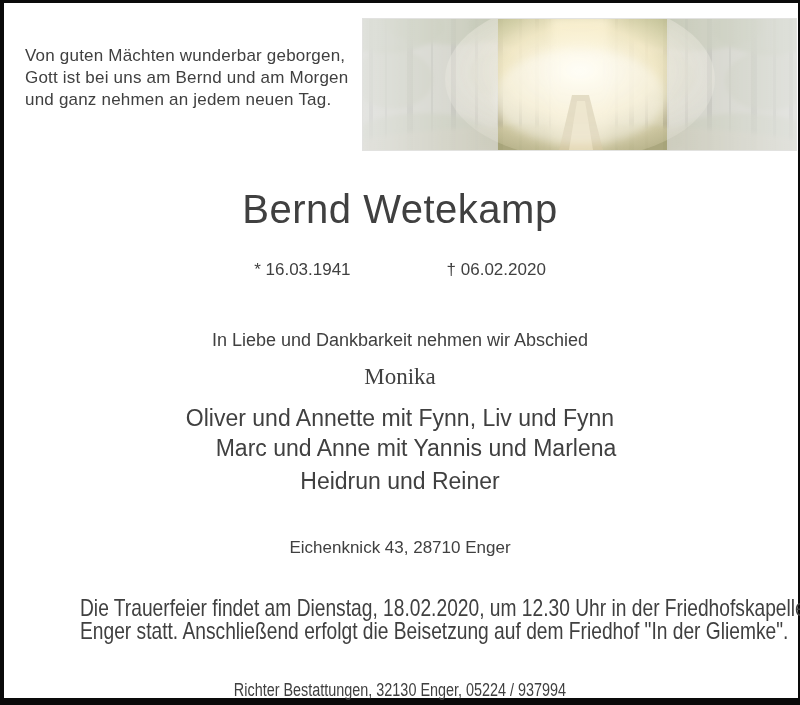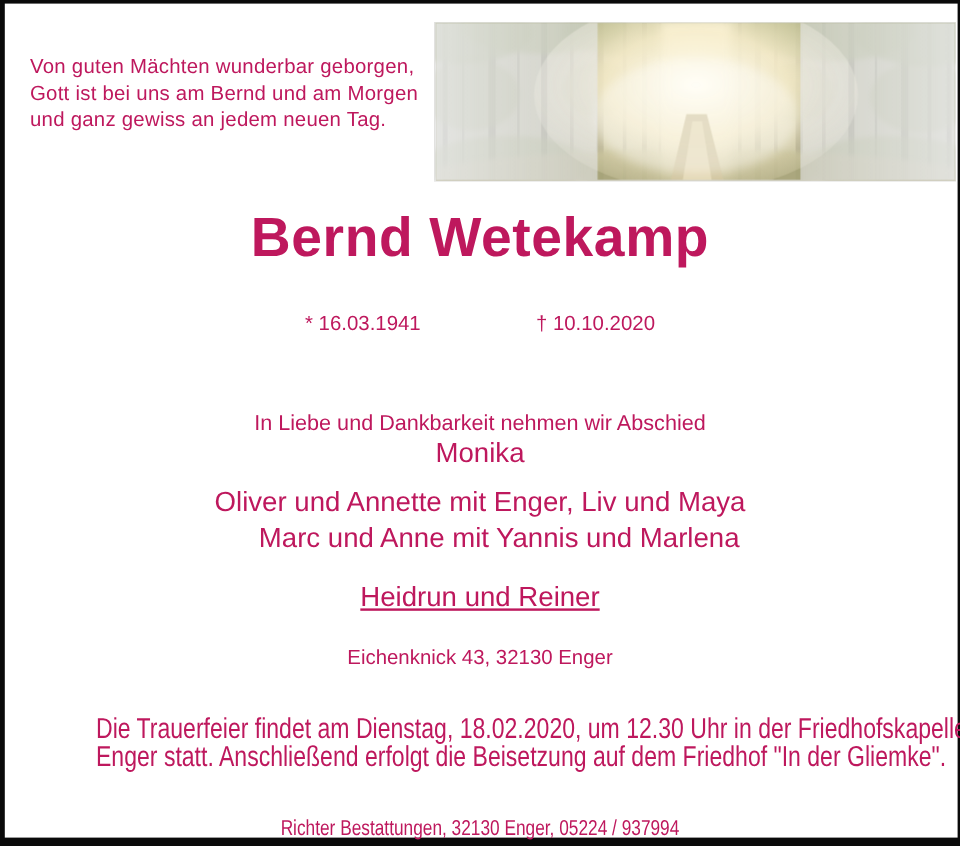--- a/index.html
+++ b/index.html
@@ -3,21 +3,21 @@
 <meta charset="utf-8">
 <style>
   html,body{margin:0;padding:0;background:#888;}
   .page{
     position:relative;
     width:800px;height:705px;
     margin:0 auto;
     background:#ffffff;
     overflow:hidden;
     font-family:"Liberation Sans","DejaVu Sans",sans-serif;
-    color:#be185d;
+    color:#404040;
   }
   
   .edge{position:absolute;background:#0a0a0a;}
   .edge-top{top:0;left:0;width:800px;height:3px;}
   .edge-left{top:0;left:0;width:4px;height:705px;}
   .edge-right{top:0;right:0;width:2px;height:705px;}
   .edge-bottom{left:0;top:698px;width:800px;height:7px;}
 
   .poem{
     position:absolute;left:25px;top:45px;
@@ -26,49 +26,49 @@
   }
 
   .photo{
     position:absolute;left:363px;top:19px;width:433px;height:131px;
     outline:1px solid #e2e2e0;
   }
   .photo svg{display:block;width:100%;height:100%;}
 
   .center-line{position:absolute;left:0;width:100%;text-align:center;white-space:nowrap;}
 
-  .name{top:174px;font-size:46px;line-height:1;font-weight:700;letter-spacing:0.5px;}
+  .name{top:189px;font-size:40px;line-height:1;font-weight:400;letter-spacing:0.5px;}
   .dates{top:260px;display:flex;justify-content:center;gap:96px;font-size:17px;line-height:1.2;}
-  .intro{top:330px;font-size:18px;margin-top:12px;}
+  .intro{top:330px;font-size:18px;}
   .mourner{font-size:23px;}
-  .m0{top:364px;}
+  .m0{top:364px;font-family:Liberation Serif, serif;}
   .m1{top:405px;}
   .m2{top:435px;padding-left:16px;}
-  .m3{top:484px;text-decoration:underline;}
+  .m3{top:468px;}
   .address{top:538px;font-size:17px;}
 
   .condensed{transform:scaleX(0.8);transform-origin:50% 0;}
   .funeral{top:596px;font-size:24px;line-height:23px;}
   .funeral div{white-space:nowrap;}
   .footer-line{top:681px;font-size:18px;line-height:1.1;}
 </style>
 </head>
 <body>
 
 <div class="page">
 
   <div class="edge edge-top"></div>
   <div class="edge edge-left"></div>
   <div class="edge edge-right"></div>
   <div class="edge edge-bottom"></div>
 
   <div class="poem">
     <div>Von guten Mächten wunderbar geborgen,</div>
     <div>Gott ist bei uns am Bernd und am Morgen</div>
-    <div>und ganz gewiss an jedem neuen Tag.</div>
+    <div>und ganz nehmen an jedem neuen Tag.</div>
   </div>
 
   <div class="photo">
     <svg viewBox="0 0 433 131" preserveAspectRatio="none">
       <defs>
         <radialGradient id="glow" cx="50%" cy="45%" r="62%">
           <stop offset="0%" stop-opacity="1" stop-color="#fffdf2"></stop>
           <stop offset="45%" stop-opacity="0.9" stop-color="#f8eecd"></stop>
           <stop offset="100%" stop-opacity="0" stop-color="#f8eecd"></stop>
         </radialGradient>
@@ -151,29 +151,29 @@
       <rect x="0" y="0" width="135" height="131" fill="url(#fadeL)"></rect>
       <rect x="0" y="0" width="135" height="131" opacity="0.13" fill="#97a4ba"></rect>
       <rect x="304" y="0" width="129" height="131" fill="url(#fadeR)"></rect>
       <rect x="304" y="0" width="129" height="131" opacity="0.13" fill="#97a4ba"></rect>
     </svg>
   </div>
 
   <div class="center-line name">Bernd Wetekamp</div>
   <div class="center-line dates">
     <span>* 16.03.1941</span>
-    <span>† 10.10.2020</span>
+    <span>† 06.02.2020</span>
   </div>
 
   <div class="center-line intro">In Liebe und Dankbarkeit nehmen wir Abschied</div>
   <div class="center-line mourner m0">Monika</div>
-  <div class="center-line mourner m1">Oliver und Annette mit Enger, Liv und Maya</div>
+  <div class="center-line mourner m1">Oliver und Annette mit Fynn, Liv und Fynn</div>
   <div class="center-line mourner m2">Marc und Anne mit Yannis und Marlena</div>
   <div class="center-line mourner m3">Heidrun und Reiner</div>
-  <div class="center-line address">Eichenknick 43, 32130 Enger</div>
+  <div class="center-line address">Eichenknick 43, 28710 Enger</div>
 
   <div class="center-line funeral condensed">
     <div>Die Trauerfeier findet am Dienstag, 18.02.2020, um 12.30 Uhr in der Friedhofskapelle</div>
     <div>Enger statt. Anschließend erfolgt die Beisetzung auf dem Friedhof "In der Gliemke".</div>
   </div>
 
   <div class="center-line footer-line condensed">Richter Bestattungen, 32130 Enger, 05224 / 937994</div>
 
 </div>
 

